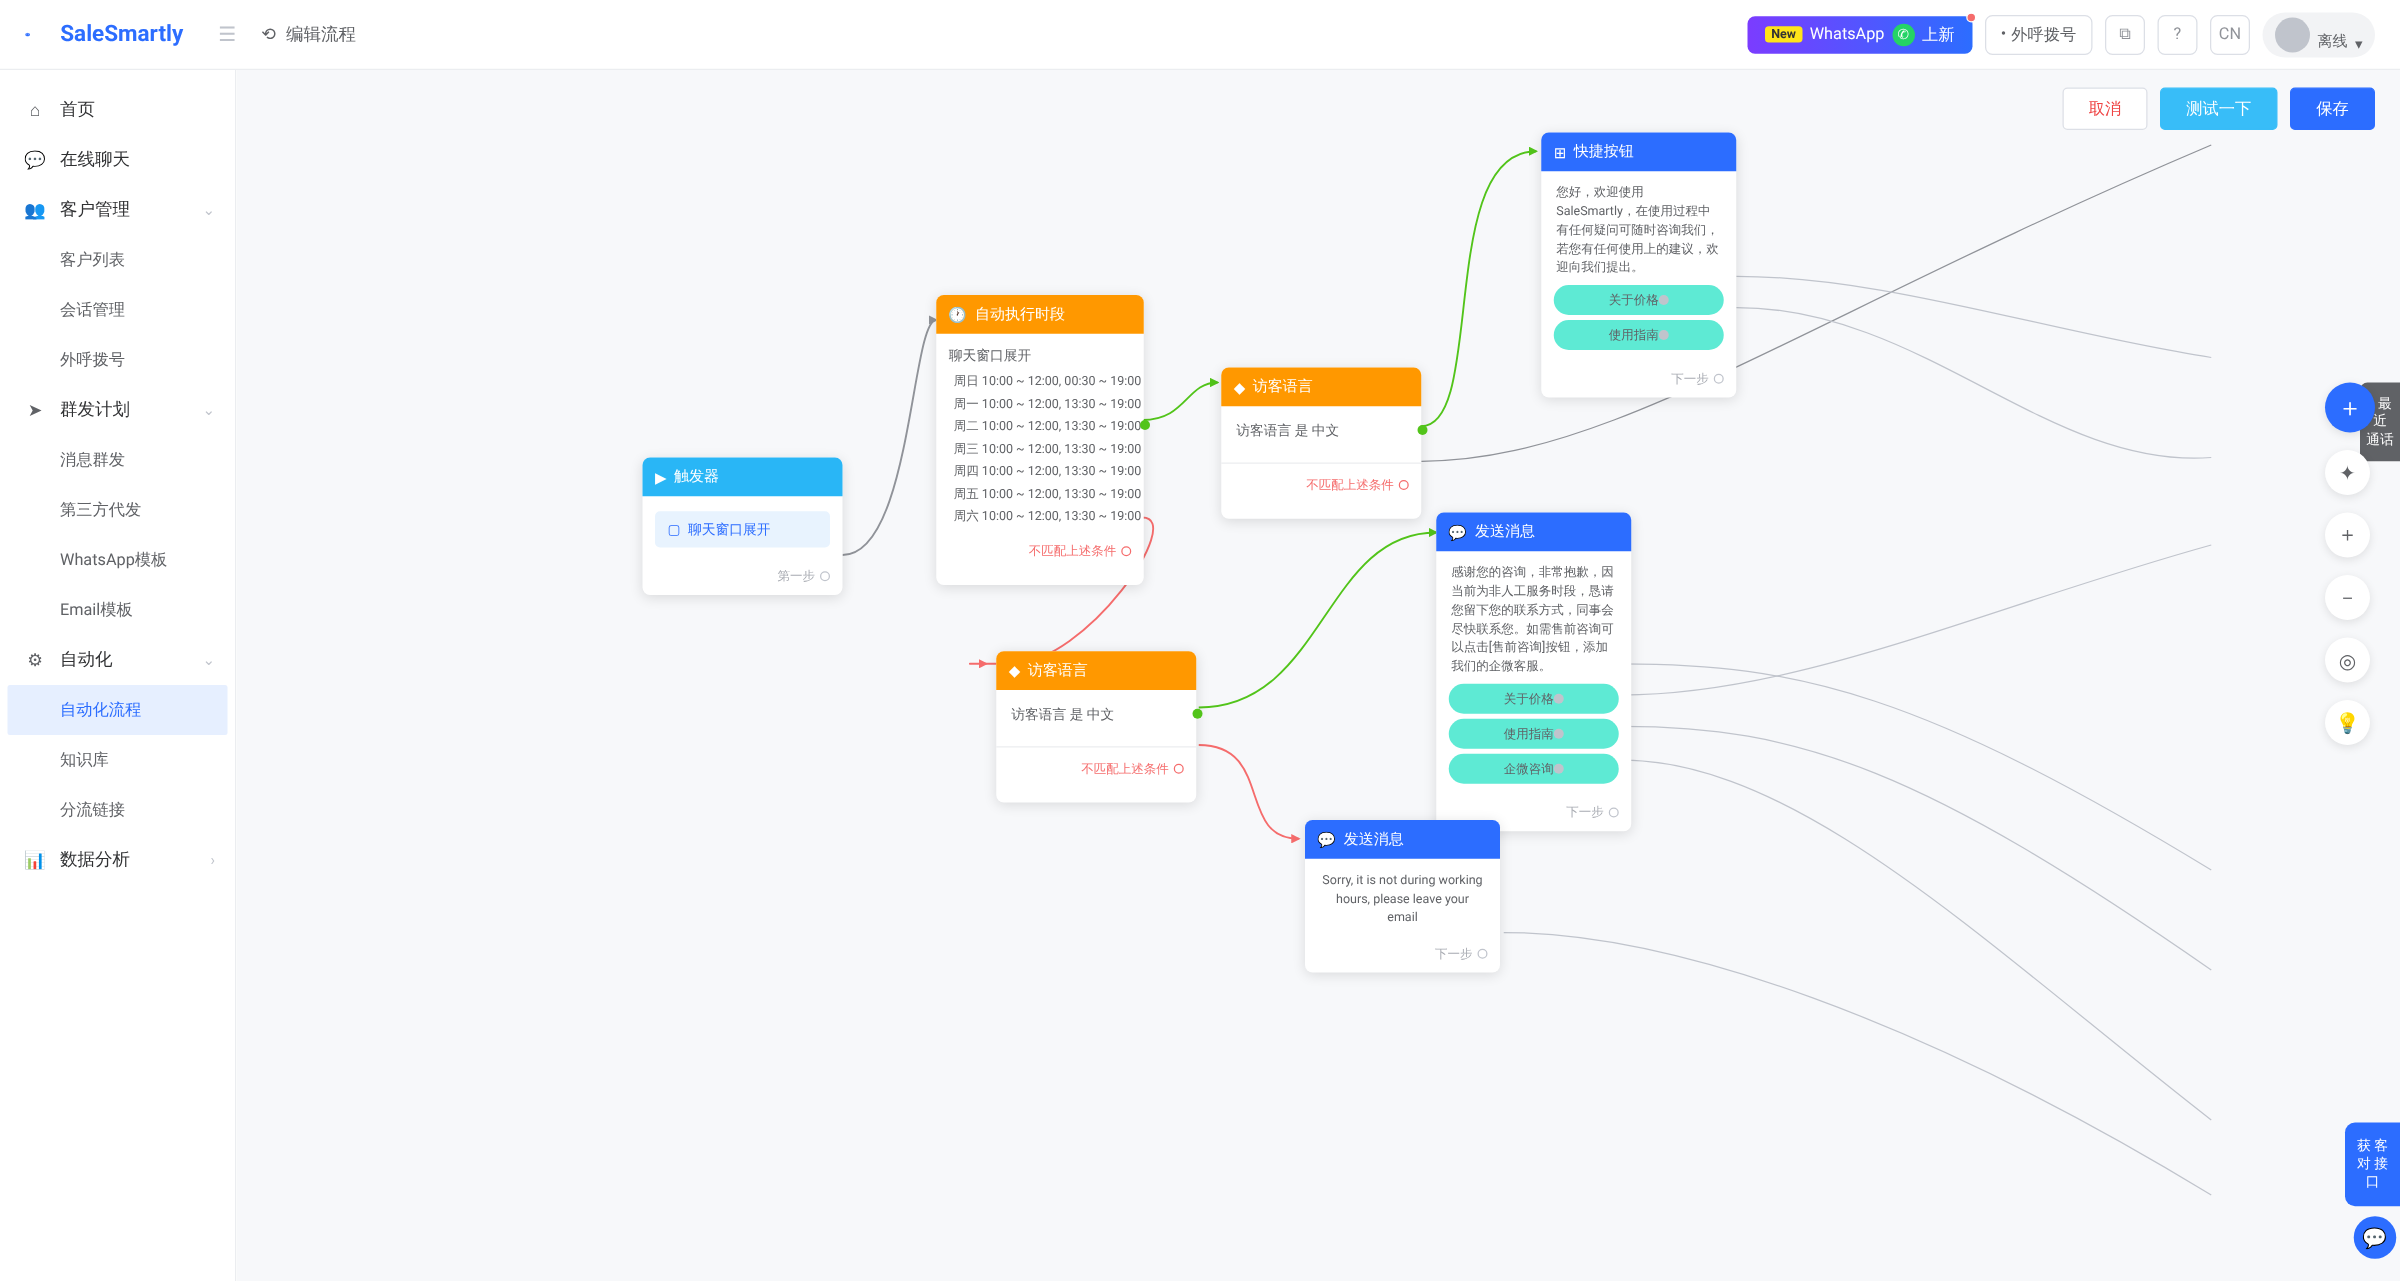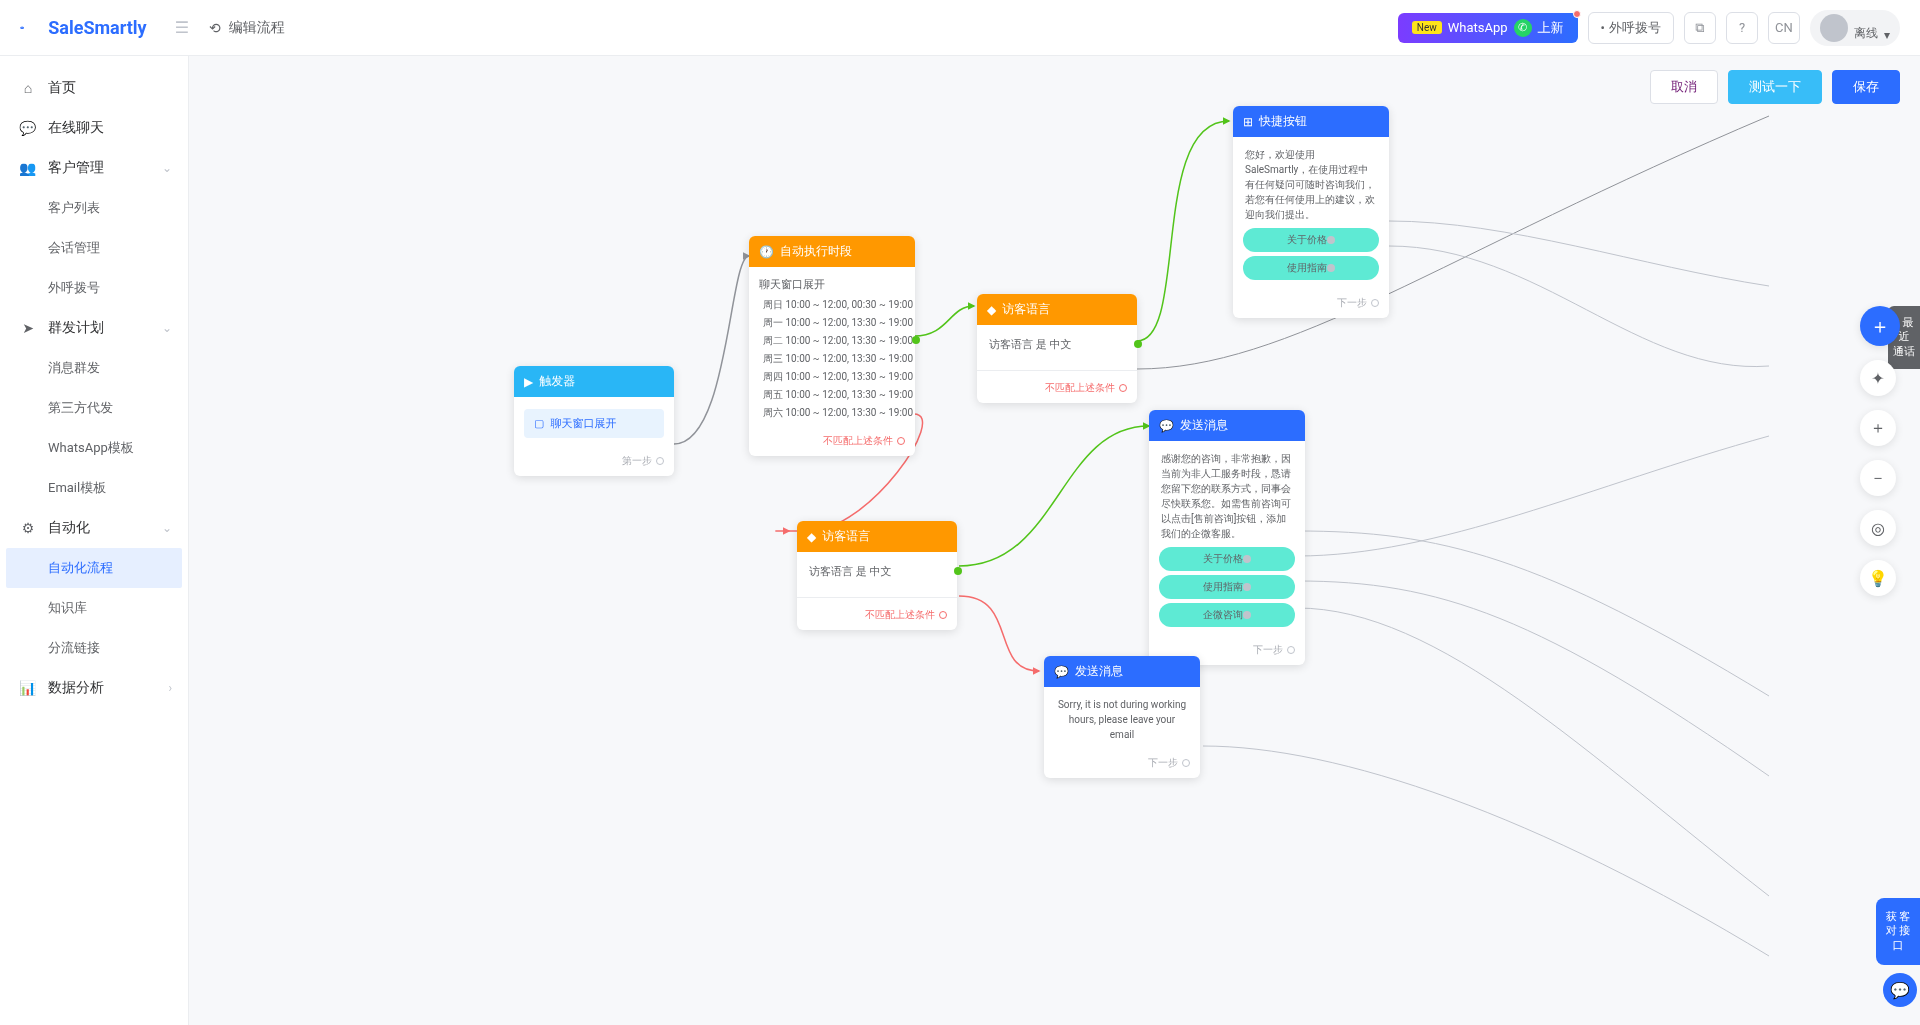--- a/index.html
+++ b/index.html
@@ -9,58 +9,58 @@
     
     .header{position:fixed;top:0;left:0;right:0;height:56px;background:#fff;border-bottom:1px solid #ebedf0;display:flex;align-items:center;z-index:100;padding:0 20px 0 0}
     .logo-box{width:189px;display:flex;align-items:center;padding-left:20px;gap:24px}
     .logo-box svg{width:28px;height:28px}
     .logo-text{font-size:18px;font-weight:700;color:#2c6dff}
     .hamburger{font-size:16px;color:#c0c4cc;margin-left:4px}
     .page-title-box{display:flex;align-items:center;gap:8px;padding-left:20px;color:#606266;font-size:14px}
     .header-spacer{flex:1}
     .header-right{display:flex;align-items:center;gap:10px}
     .banner-whatsapp{background:linear-gradient(90deg,#7b3cff,#2c6dff);color:#fff;border-radius:6px;padding:6px 14px;display:flex;align-items:center;gap:6px;font-size:13px;position:relative}
-    .banner-whatsapp .new-tag{background:#ffe419;color:#333;font-size:10px;font-weight:400;border-radius:3px;padding:1px 5px}
+    .banner-whatsapp .new-tag{background:#ffe419;color:#333;font-size:10px;font-weight:700;border-radius:3px;padding:1px 5px}
     .banner-whatsapp .wa-icon{width:18px;height:18px;background:#25d366;border-radius:50%;display:flex;align-items:center;justify-content:center;color:#fff;font-size:11px}
     .banner-whatsapp .red-dot{position:absolute;top:-3px;right:-3px;width:8px;height:8px;border-radius:50%;background:#f56c6c;border:1px solid #fff}
     .hdr-btn{border:1px solid #dcdfe6;background:#fff;color:#606266;border-radius:6px;padding:6px 12px;font-size:13px;display:flex;align-items:center;gap:4px;cursor:pointer}
     .hdr-icon-btn{border:1px solid #dcdfe6;background:#fff;width:32px;height:32px;border-radius:6px;display:flex;align-items:center;justify-content:center;color:#909399;cursor:pointer;font-size:13px}
     .avatar{width:28px;height:28px;border-radius:50%;background:#c0c4cc;display:inline-block}
     .status-pill{display:flex;align-items:flex-end;gap:6px;padding:4px 10px;border-radius:20px;background:#f2f3f5;font-size:12px;color:#606266;cursor:pointer}
 
     
     .sidebar{position:fixed;top:56px;left:0;bottom:0;width:189px;background:#fff;border-right:1px solid #ebedf0;overflow-y:auto;padding-top:12px}
     .nav-item{display:flex;align-items:center;padding:11px 20px;color:#303133;font-size:14px;cursor:pointer;gap:12px;position:relative}
     .nav-item.sub{padding-left:48px;font-size:13px;color:#606266}
     .nav-item.active{background:#e6efff;color:#2c6dff;border-radius:2px;margin:0 6px;padding-left:42px}
     .nav-item .chev{position:absolute;right:16px;color:#c0c4cc;font-size:12px}
     .nav-icon{width:16px;height:16px;display:flex;align-items:center;justify-content:center;color:#606266}
 
     
     .canvas-wrap{position:absolute;top:56px;left:189px;right:0;bottom:0;background:#f7f8fa;overflow:hidden}
     .action-bar{position:absolute;top:14px;right:20px;display:flex;gap:10px;z-index:50}
-    .btn{padding:7px 20px;font-size:13px;border-radius:4px;border:1px solid #dcdfe6;background:#fff;color:#701a75;cursor:pointer}
+    .btn{padding:7px 20px;font-size:13px;border-radius:4px;border:1px solid #dcdfe6;background:#fff;color:#ef4444;cursor:pointer}
     .btn-sky{background:#38bdf8;border-color:#38bdf8;color:#fff}
     .btn-primary{background:#2c6dff;border-color:#2c6dff;color:#fff}
     svg.connectors{position:absolute;left:0;top:0;width:100%;height:100%;pointer-events:none}
 
     
     .node{position:absolute;width:160px;background:#fff;border-radius:6px;box-shadow:0 2px 10px rgba(0,0,0,.12);font-size:11px}
     .node-header{color:#fff;padding:7px 10px;border-radius:6px 6px 0 0;display:flex;align-items:center;gap:6px;font-size:12px}
     .node-header.cyan{background:#29b6f6}
     .node-header.orange{background:#ff9800}
     .node-header.blue{background:#2c6dff}
     .node-body{padding:8px 10px}
     .chip{background:#e8f3fe;color:#2c6dff;border-radius:4px;padding:7px 10px;margin:4px 0;font-size:11px;display:flex;align-items:center;gap:6px}
     .sched-line{color:#606266;padding:2px 4px;font-size:10px;white-space:nowrap}
     .sched-title{color:#606266;padding:2px 0 4px;font-size:11px}
     .divider{border-top:1px solid #ebedf0;margin:6px 0}
     .next-step{text-align:right;color:#a8abb2;font-size:10px;padding:4px 10px 8px;display:flex;align-items:center;justify-content:flex-end;gap:4px}
     .next-step .port{width:8px;height:8px;border:1px solid #c0c4cc;border-radius:50%}
-    .no-match{color:#f56c6c;font-size:10px;padding:4px 10px 8px;display:flex;align-items:center;justify-content:flex-end;gap:4px}
+    .no-match{color:#f56c6c;font-size:10px;padding:4px 10px 20px;display:flex;align-items:center;justify-content:flex-end;gap:4px}
     .no-match .port{width:8px;height:8px;border:1px solid #f56c6c;border-radius:50%}
     .msg-text{color:#606266;font-size:10px;line-height:1.5;padding:2px}
     .option-row{background:#5eead4;border-radius:14px;padding:5px 10px;margin:4px 0;font-size:10px;color:#606266;display:flex;align-items:center;justify-content:center}
     .option-row .dot{width:8px;height:8px;background:#c0c4cc;border-radius:50%}
     .edge-port{position:absolute;width:8px;height:8px;border-radius:50%}
     .port-green{background:#52c41a}
     .cond-text{color:#606266;font-size:11px;padding:4px 2px}
 
     
     .tool-stack{position:absolute;right:20px;top:250px;display:flex;flex-direction:column;gap:14px;z-index:50}

